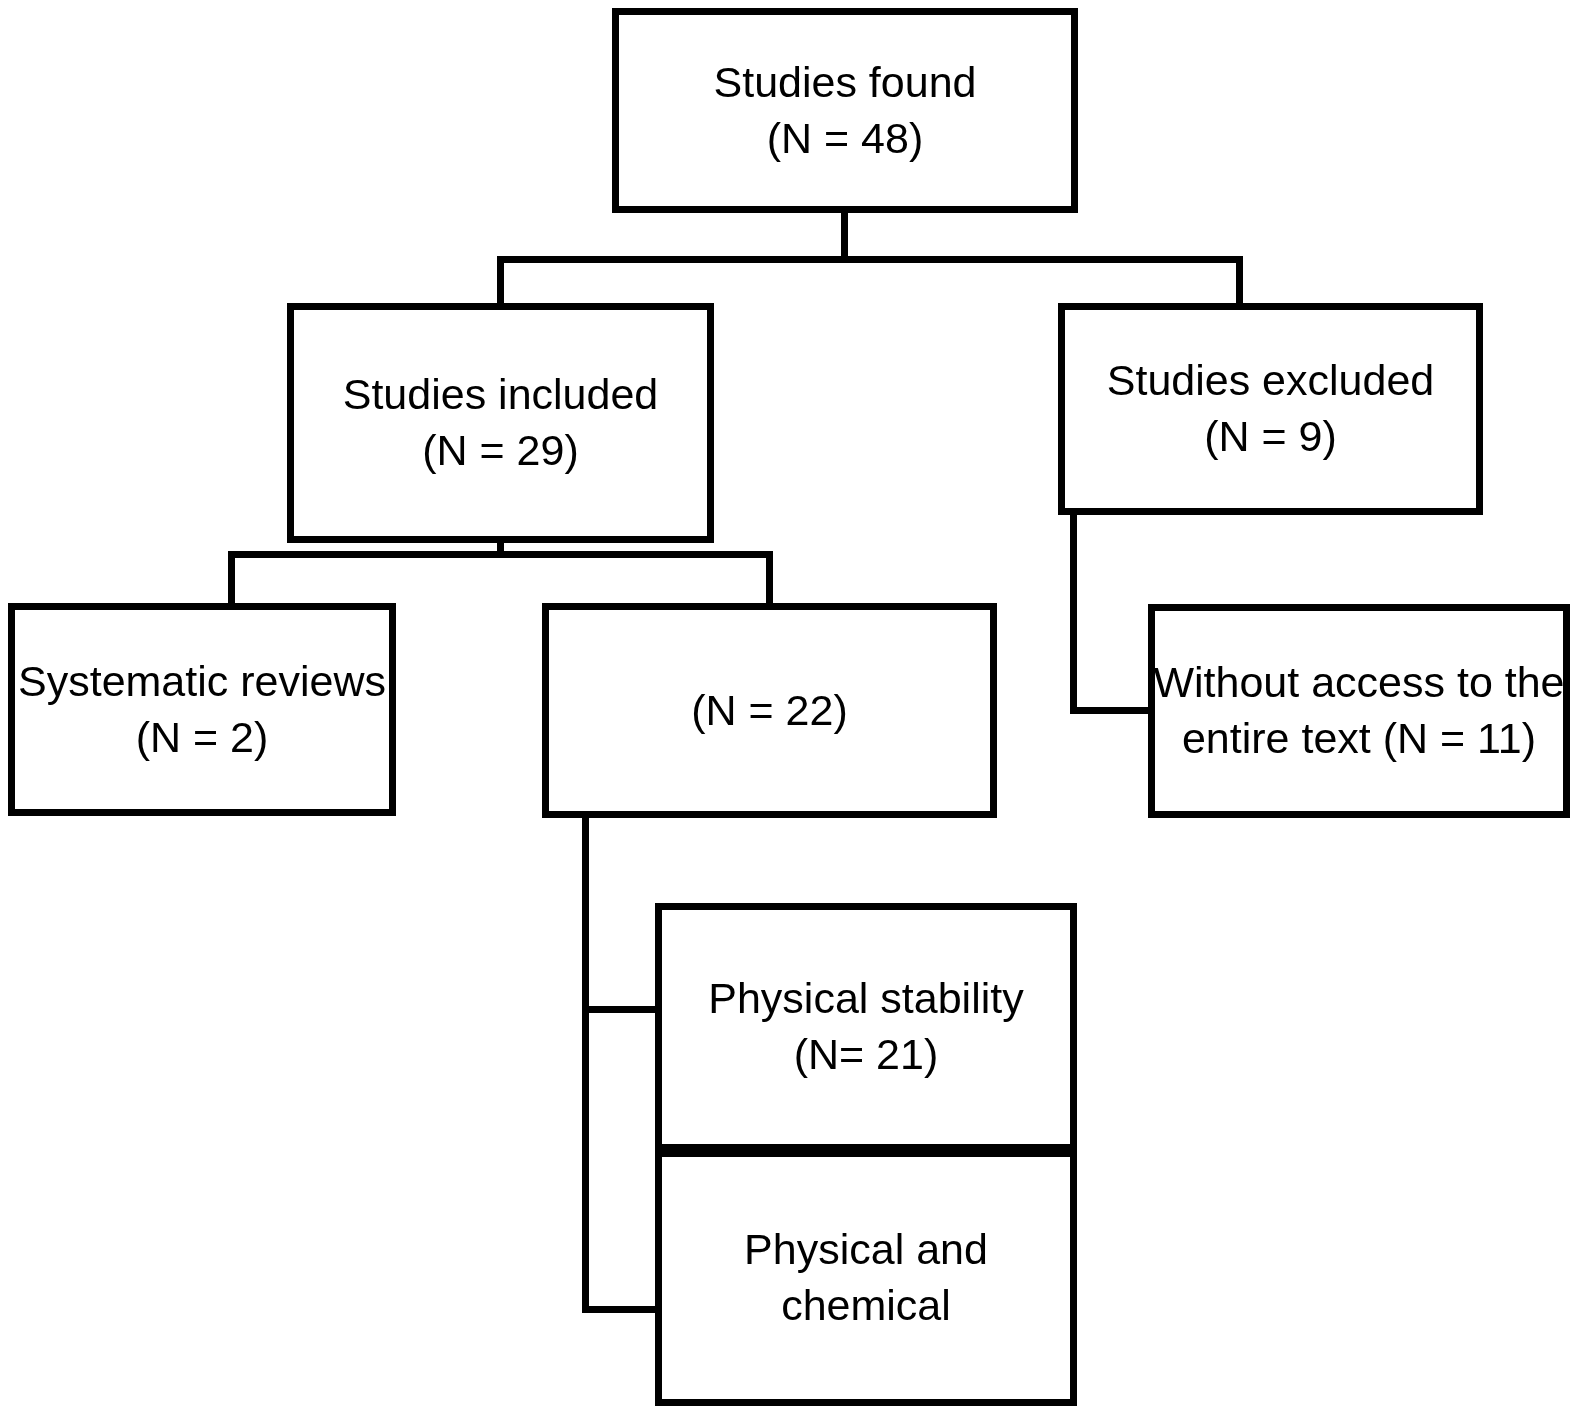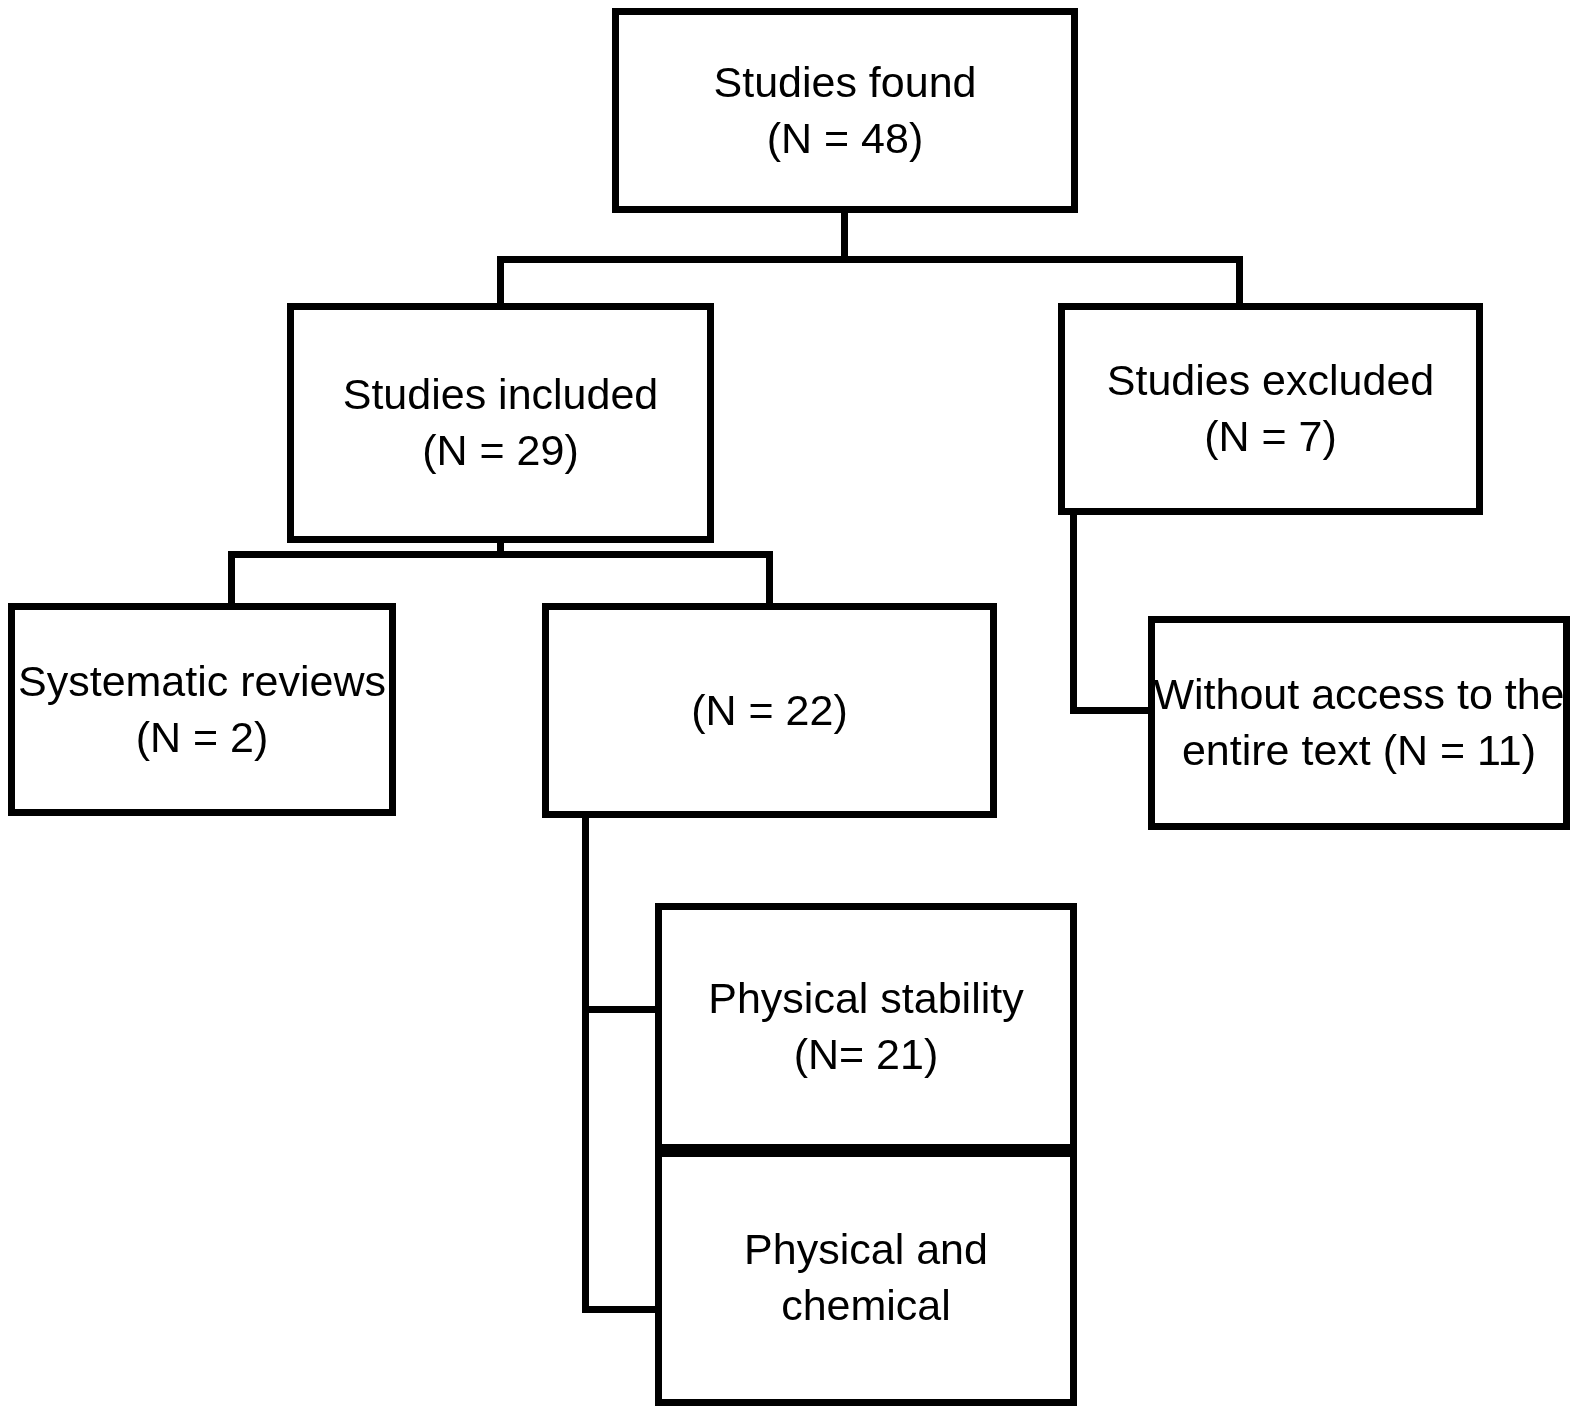--- a/index.html
+++ b/index.html
@@ -71,38 +71,38 @@
   <div class="node" style="left:287px; top:303px; width:427px; height:240px;">
     <div class="label">
       <div>Studies included</div>
       <div>(N = 29)</div>
     </div>
   </div>
 
   <div class="node" style="left:1030px; top:303px; width:425px; height:212px;margin-left:28px;">
     <div class="label">
       <div>Studies excluded</div>
-      <div>(N = 7)</div>
+      <div>(N = 9)</div>
     </div>
   </div>
 
   <div class="node" style="left:8px; top:603px; width:388px; height:213px;">
     <div class="label">
       <div>Systematic reviews</div>
       <div>(N = 2)</div>
     </div>
   </div>
 
   <div class="node" style="left:542px; top:603px; width:455px; height:215px;">
     <div class="label">
       <div>(N = 22)</div>
     </div>
   </div>
 
-  <div class="node" style="left:1148px; top:604px; width:422px; height:214px;margin-top:12px;">
+  <div class="node" style="left:1148px; top:604px; width:422px; height:214px;">
     <div class="label">
       <div>Without access to the</div>
       <div>entire text (N = 11)</div>
     </div>
   </div>
 
   <div class="node" style="left:655px; top:903px; width:422px; height:248px;">
     <div class="label">
       <div>Physical stability</div>
       <div>(N= 21)</div>

